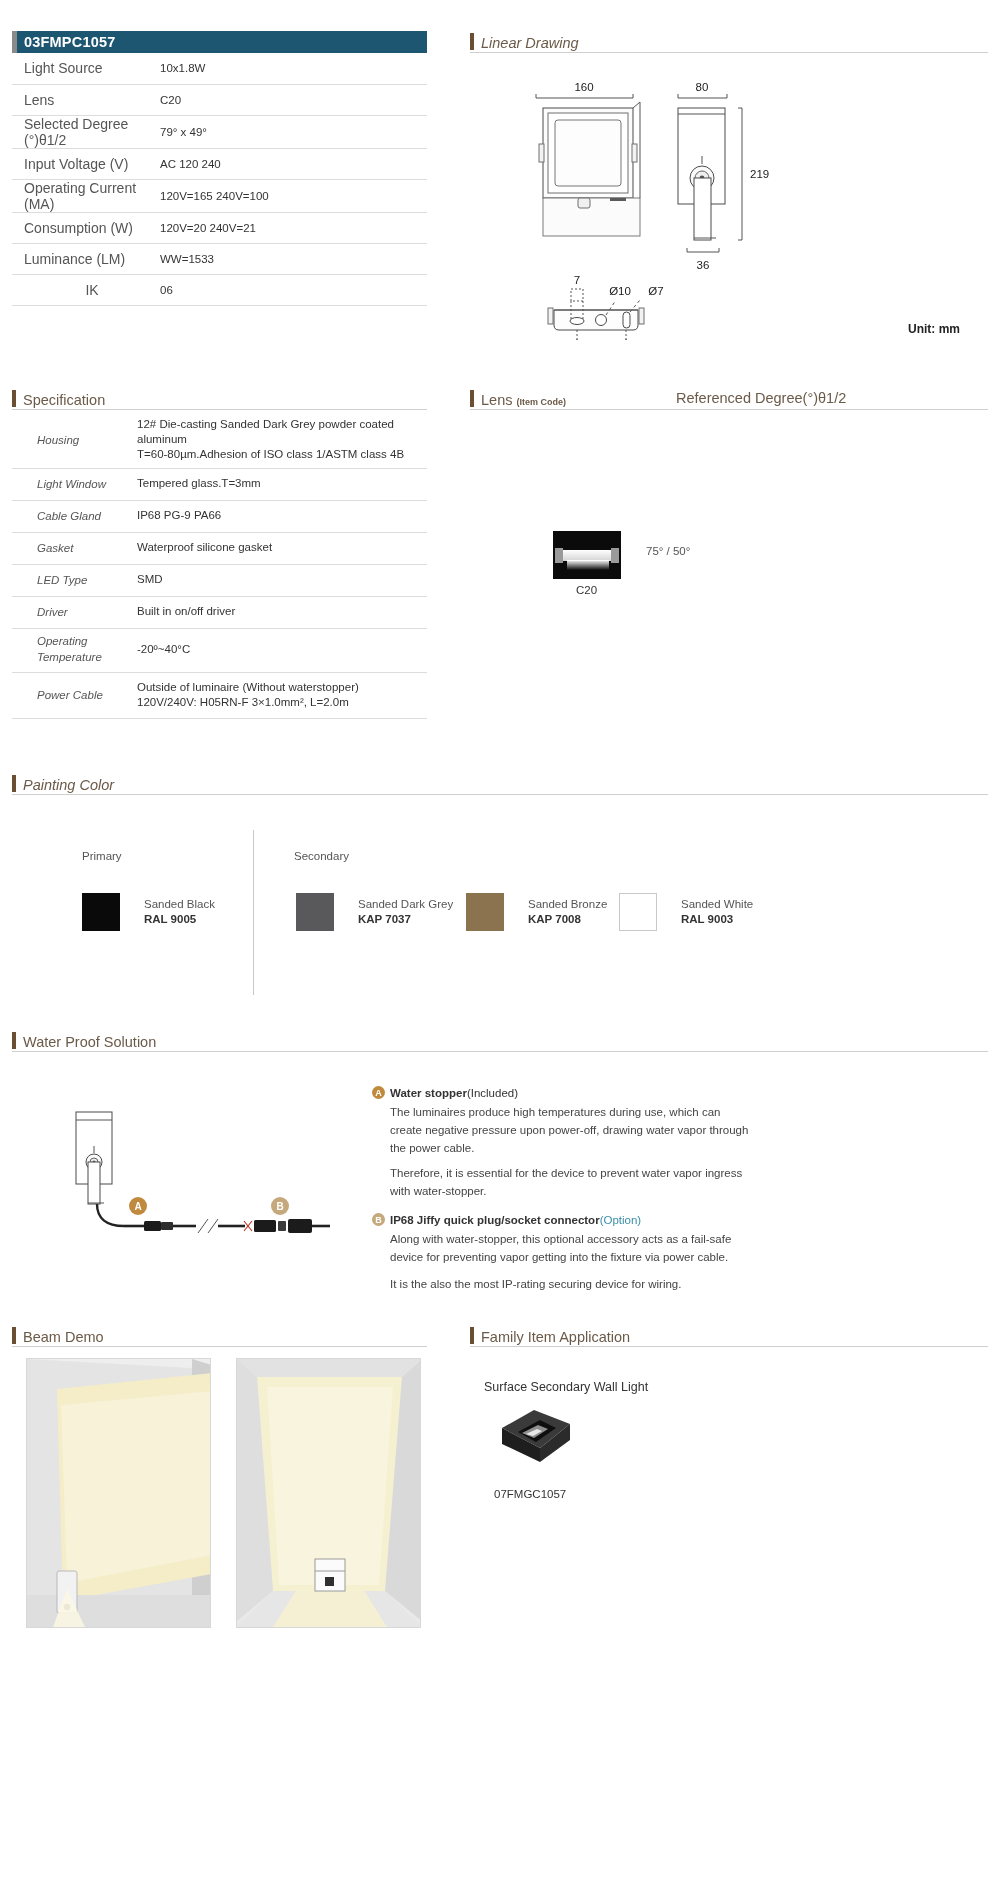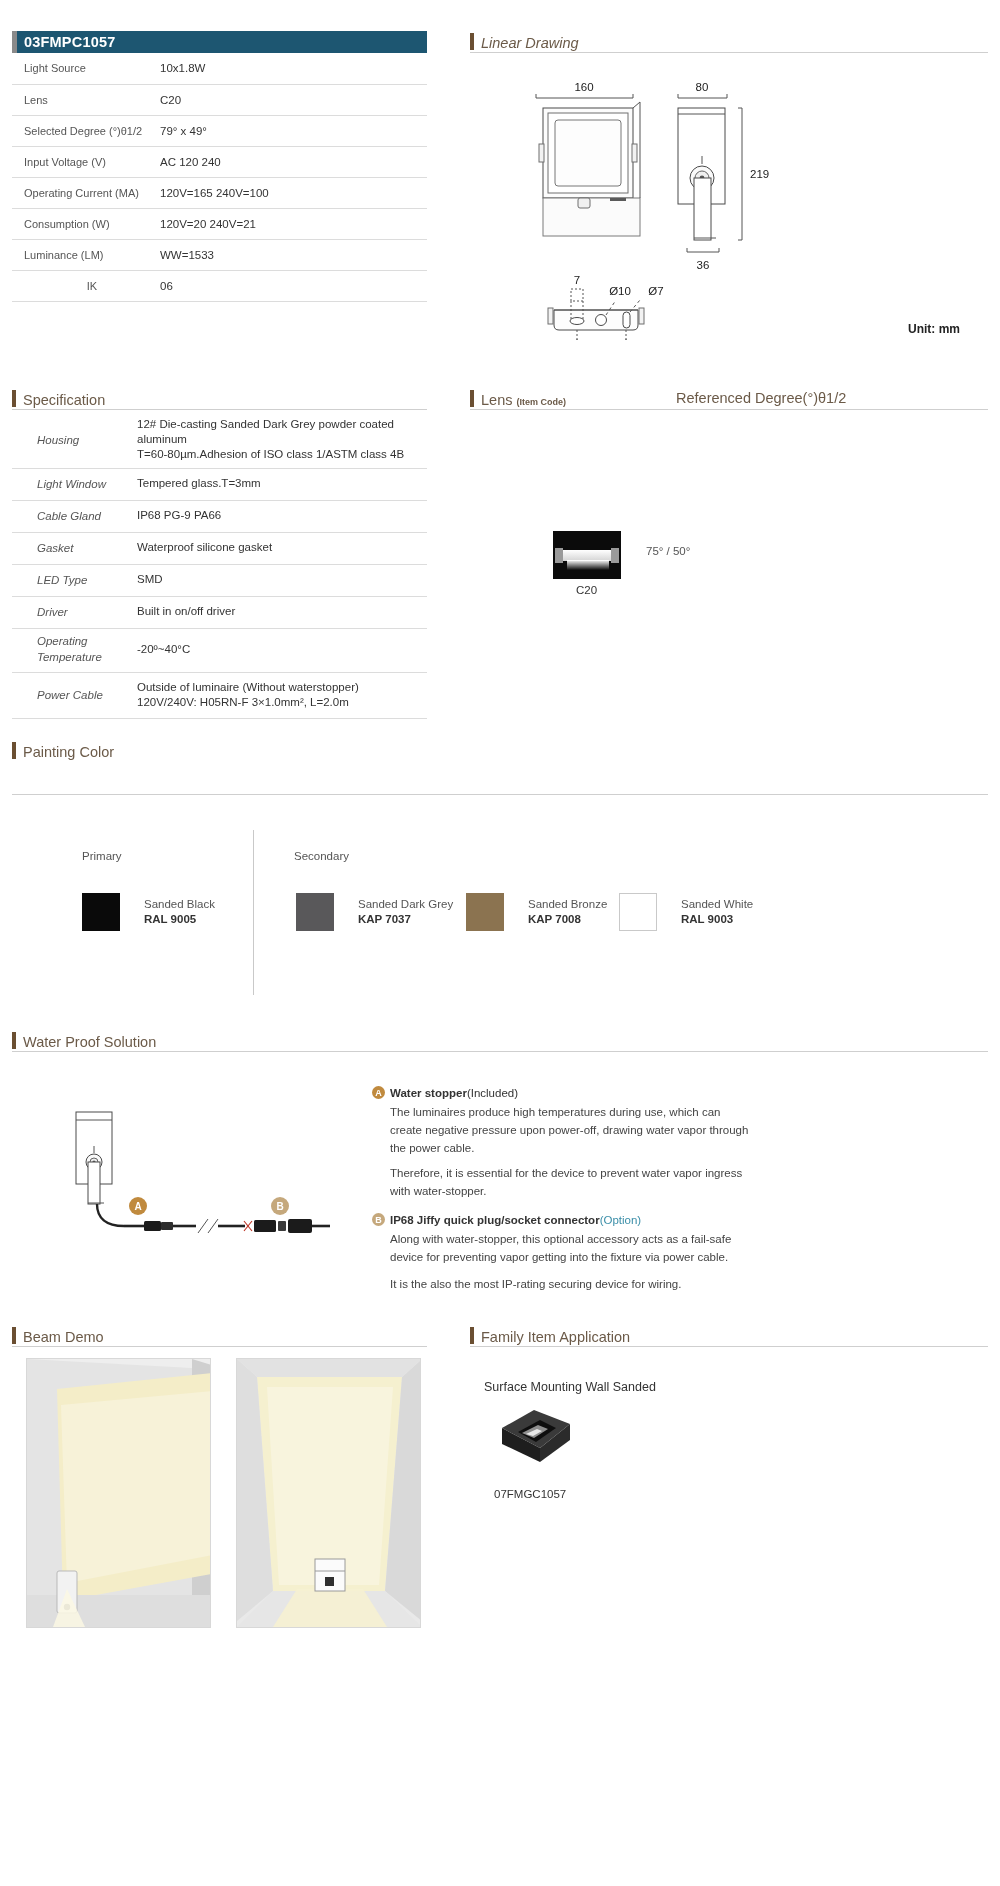--- a/index.html
+++ b/index.html
@@ -26,21 +26,21 @@
   .prod-title {
     position:absolute; left:12px; top:31px; width:415px; height:22px;
     background:#1d5671; display:flex; align-items:center;
   }
   .prod-title .tb { width:5px; height:22px; background:#8a8a8a; flex:none; }
   .prod-title .tt { color:#fff; font-size:14.5px; font-weight:bold; margin-left:7px; letter-spacing:.2px; }
 
   
   .tbl { position:absolute; border-collapse:collapse; }
   .tbl td { border-bottom:1px solid #dcdcdc; padding:0; vertical-align:middle; }
-  .tbl .k { font-size:11px; color:#555; padding-left:12px; }
+  .tbl .k { font-size:14px; color:#555; padding-left:12px; }
   .tbl .v { font-size:11.5px; color:#333; }
 
   
   .spec .k { padding-left:25px; font-size:11.5px; color:#555;font-style:italic; }
   .spec .v { padding-left:0; font-size:11.5px; color:#333; line-height:1.33; }
 
   
   .dim { font-size:11.5px; fill:#222; font-family:"Liberation Sans", sans-serif; }
   .unit { position:absolute; font-size:12px; color:#222; font-weight:bold; }
 
@@ -264,21 +264,21 @@
   <div class="sec-right" style="left:676px; top:390px;">Referenced Degree(°)θ1/2</div>
   <div class="sec-rule" style="left:470px; top:409px; width:518px;"></div>
 
   <div class="lens-sw" style="left:553px; top:531px;">
     <div class="lens-inner"></div>
     <div class="lens-glow"></div>
   </div>
   <div class="lens-code" style="left:576px; top:584px;">C20</div>
   <div class="lens-deg" style="left:646px; top:545px;">75° / 50°</div>
 
-  <div class="sec-head" style="left:12px; top:742px;">
+  <div class="sec-head" style="left:12px; top:775px;font-style:italic;">
     <span class="sec-bar"></span>
     <span class="sec-title">Painting Color</span>
   </div>
   <div class="sec-rule" style="left:12px; top:794px; width:976px;"></div>
 
   <div class="pc-divider" style="left:253px; top:830px; height:165px;"></div>
 
   <div class="pc-label" style="left:82px; top:850px;">Primary</div>
   <div class="pc-label" style="left:294px; top:850px;">Secondary</div>
 
@@ -391,21 +391,21 @@
       <rect x="88" y="218" width="9" height="9" fill="#2f2f2f"></rect>
     </svg>
   </div>
 
   <div class="sec-head" style="left:470px; top:1327px;">
     <span class="sec-bar"></span>
     <span class="sec-title">Family Item Application</span>
   </div>
   <div class="sec-rule" style="left:470px; top:1346px; width:518px;"></div>
 
-  <div class="fam-title" style="left:484px; top:1380px;">Surface Mounting Wall Sanded</div>
+  <div class="fam-title" style="left:484px; top:1380px;">Surface Secondary Wall Light</div>
 
   <svg style="position:absolute; left:490px; top:1402px;" width="90" height="75" viewBox="0 0 90 75">
     <polygon points="12,26 44,8 80,22 50,46" fill="#3a3a3a"></polygon>
     <polygon points="12,26 50,46 50,60 12,42" fill="#1e1e1e"></polygon>
     <polygon points="50,46 80,22 80,38 50,60" fill="#2b2b2b"></polygon>
     <polygon points="28,30 50,18 66,26 46,40" fill="#0e0e0e"></polygon>
     <polygon points="32,31 48,23 58,27 44,36" fill="#8f8f8f"></polygon>
     <polygon points="36,32 47,27 52,29 43,34" fill="#e8e8e8"></polygon>
   </svg>
 

